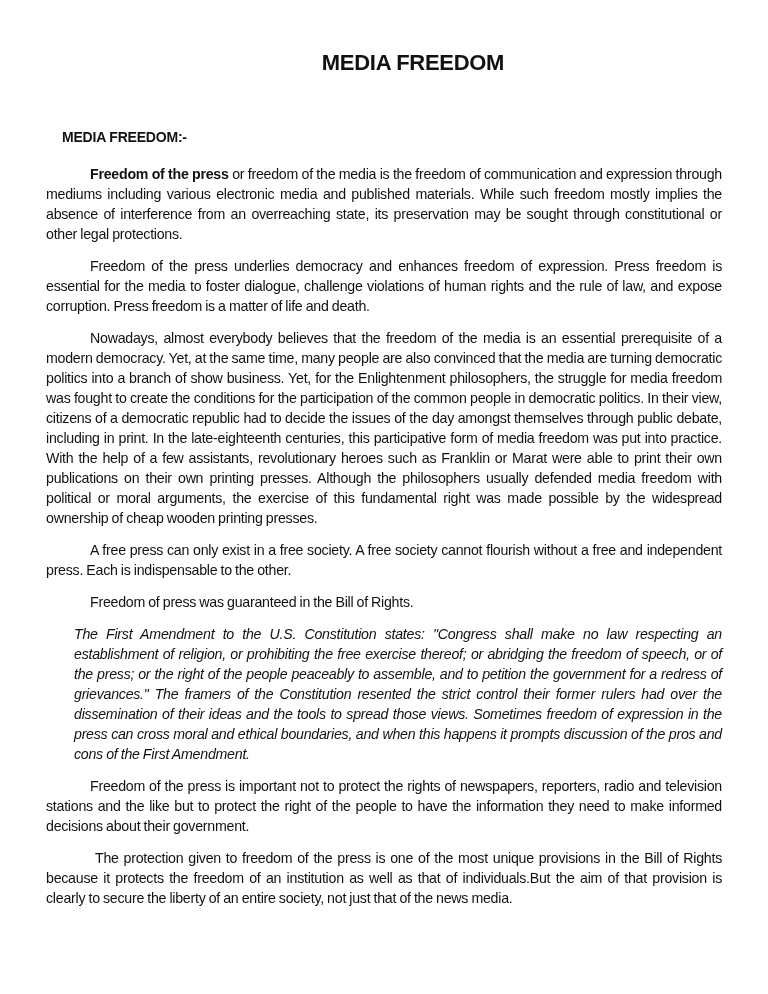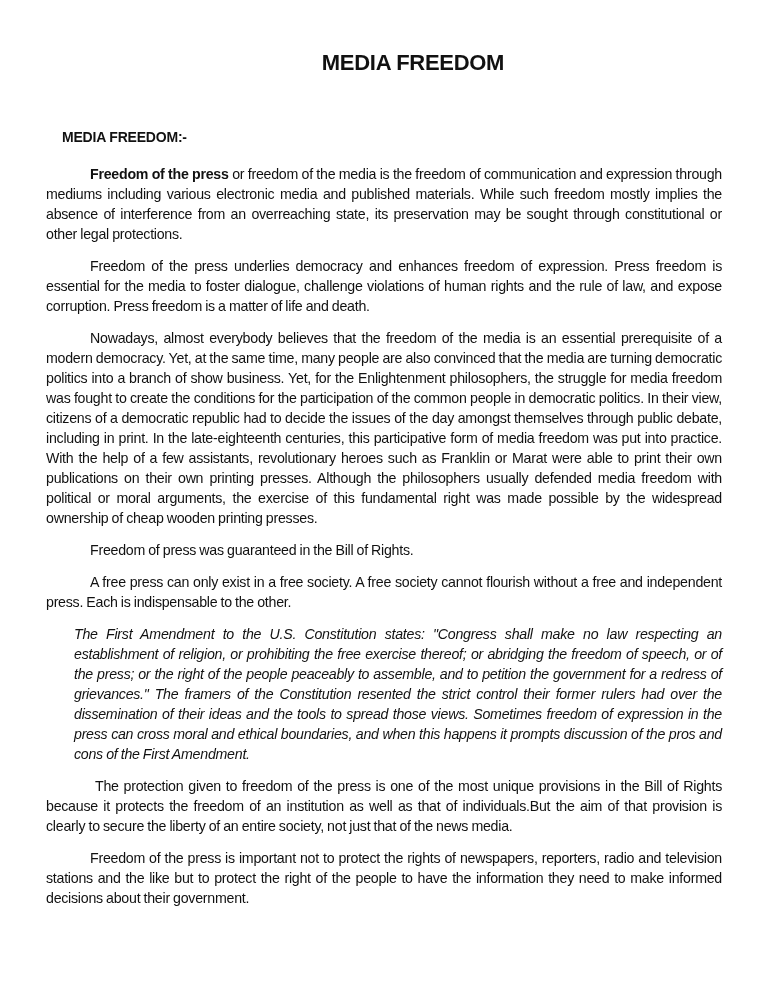--- a/index.html
+++ b/index.html
@@ -83,23 +83,23 @@
 <div class="page">
   <h2 class="section-heading">MEDIA FREEDOM:-</h2>
 
   <div class="body-wrap">
     <p class="para"><span class="lead-bold">Freedom of the press</span><span> or freedom of the media is the freedom of communication and expression through mediums including various electronic media and published materials. While such freedom mostly implies the absence of interference from an overreaching state, its preservation may be sought through constitutional or other legal protections.</span></p>
 
     <p class="para">Freedom of the press underlies democracy and enhances freedom of expression. Press freedom is essential for the media to foster dialogue, challenge violations of human rights and the rule of law, and expose corruption.  Press freedom is a matter of life and death.</p>
 
     <p class="para">Nowadays, almost everybody believes that the freedom of the media is an essential prerequisite of a modern democracy. Yet, at the same time, many people are also convinced that the media are turning democratic politics into a branch of show business. Yet, for the Enlightenment philosophers, the struggle for media freedom was fought to create the conditions for the participation of the common people in democratic politics. In their view, citizens of a democratic republic had to decide the issues of the day amongst themselves through public debate, including in print. In the late-eighteenth centuries, this participative form of media freedom was put into practice. With the help of a few assistants, revolutionary heroes such as Franklin or Marat were able to print their own publications on their own printing presses. Although the philosophers usually defended media freedom with political or moral arguments, the exercise of this fundamental right was made possible by the widespread ownership of cheap wooden printing presses.</p>
 
+    <p class="para">A free press can only exist in a free society. A free society cannot flourish without a free and independent press. Each is indispensable to the other.</p>
+
     <p class="para">Freedom of press was guaranteed in the Bill of Rights.</p>
-
-    <p class="para">A free press can only exist in a free society. A free society cannot flourish without a free and independent press. Each is indispensable to the other.</p>
 
     <p class="para no-indent italic">The First Amendment to the U.S. Constitution states: "Congress shall make no law respecting an establishment of religion, or prohibiting the free exercise thereof; or abridging the freedom of speech, or of the press; or the right of the people peaceably to assemble, and to petition the government for a redress of grievances." The framers of the Constitution resented the strict control their former rulers had over the dissemination of their ideas and the tools to spread those views. Sometimes freedom of expression in the press can cross moral and ethical boundaries, and when this happens it prompts discussion of the pros and cons of the First Amendment.</p>
 
+    <p class="para">Freedom of the press is important not to protect the rights of newspapers, reporters, radio and television stations and the like but to protect the right of the people to have the information they need to make informed decisions about their government.</p>
+
     <p class="para extra-indent">The protection given to freedom of the press is one of the most unique provisions in the Bill of Rights because it protects the freedom of an institution as well as that of individuals.But the aim of that provision is clearly to secure the liberty of an entire society, not just that of the news media.</p>
-
-    <p class="para">Freedom of the press is important not to protect the rights of newspapers, reporters, radio and television stations and the like but to protect the right of the people to have the information they need to make informed decisions about their government.</p>
   </div>
 </div>
 
 </body></html>

